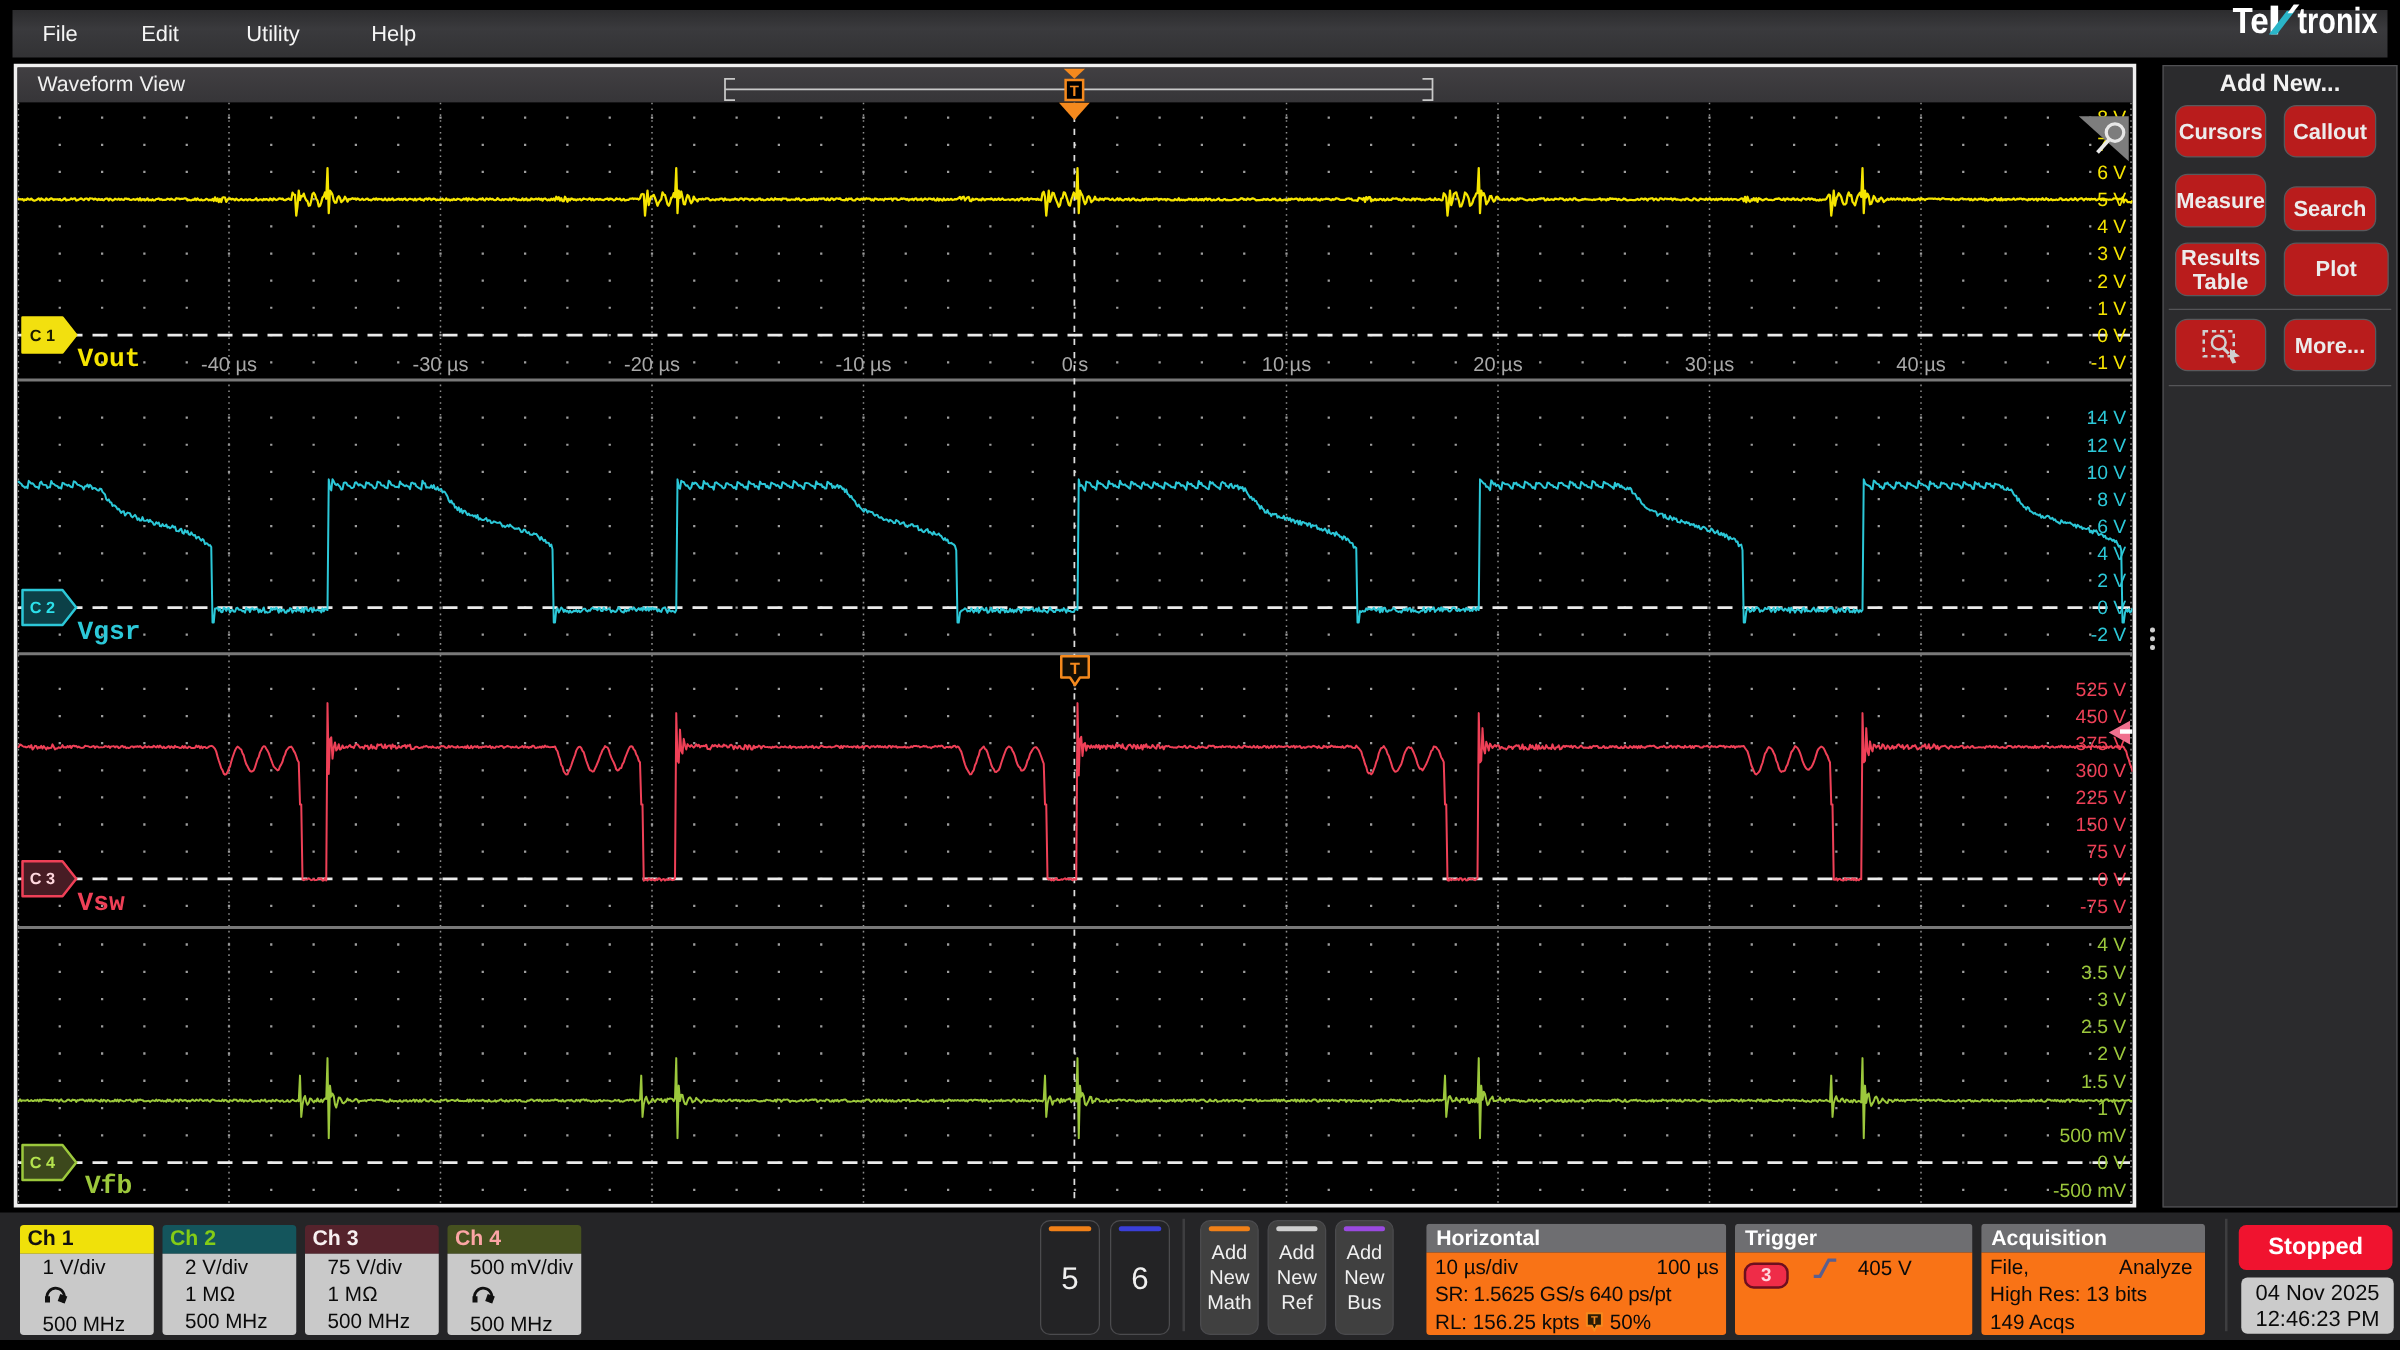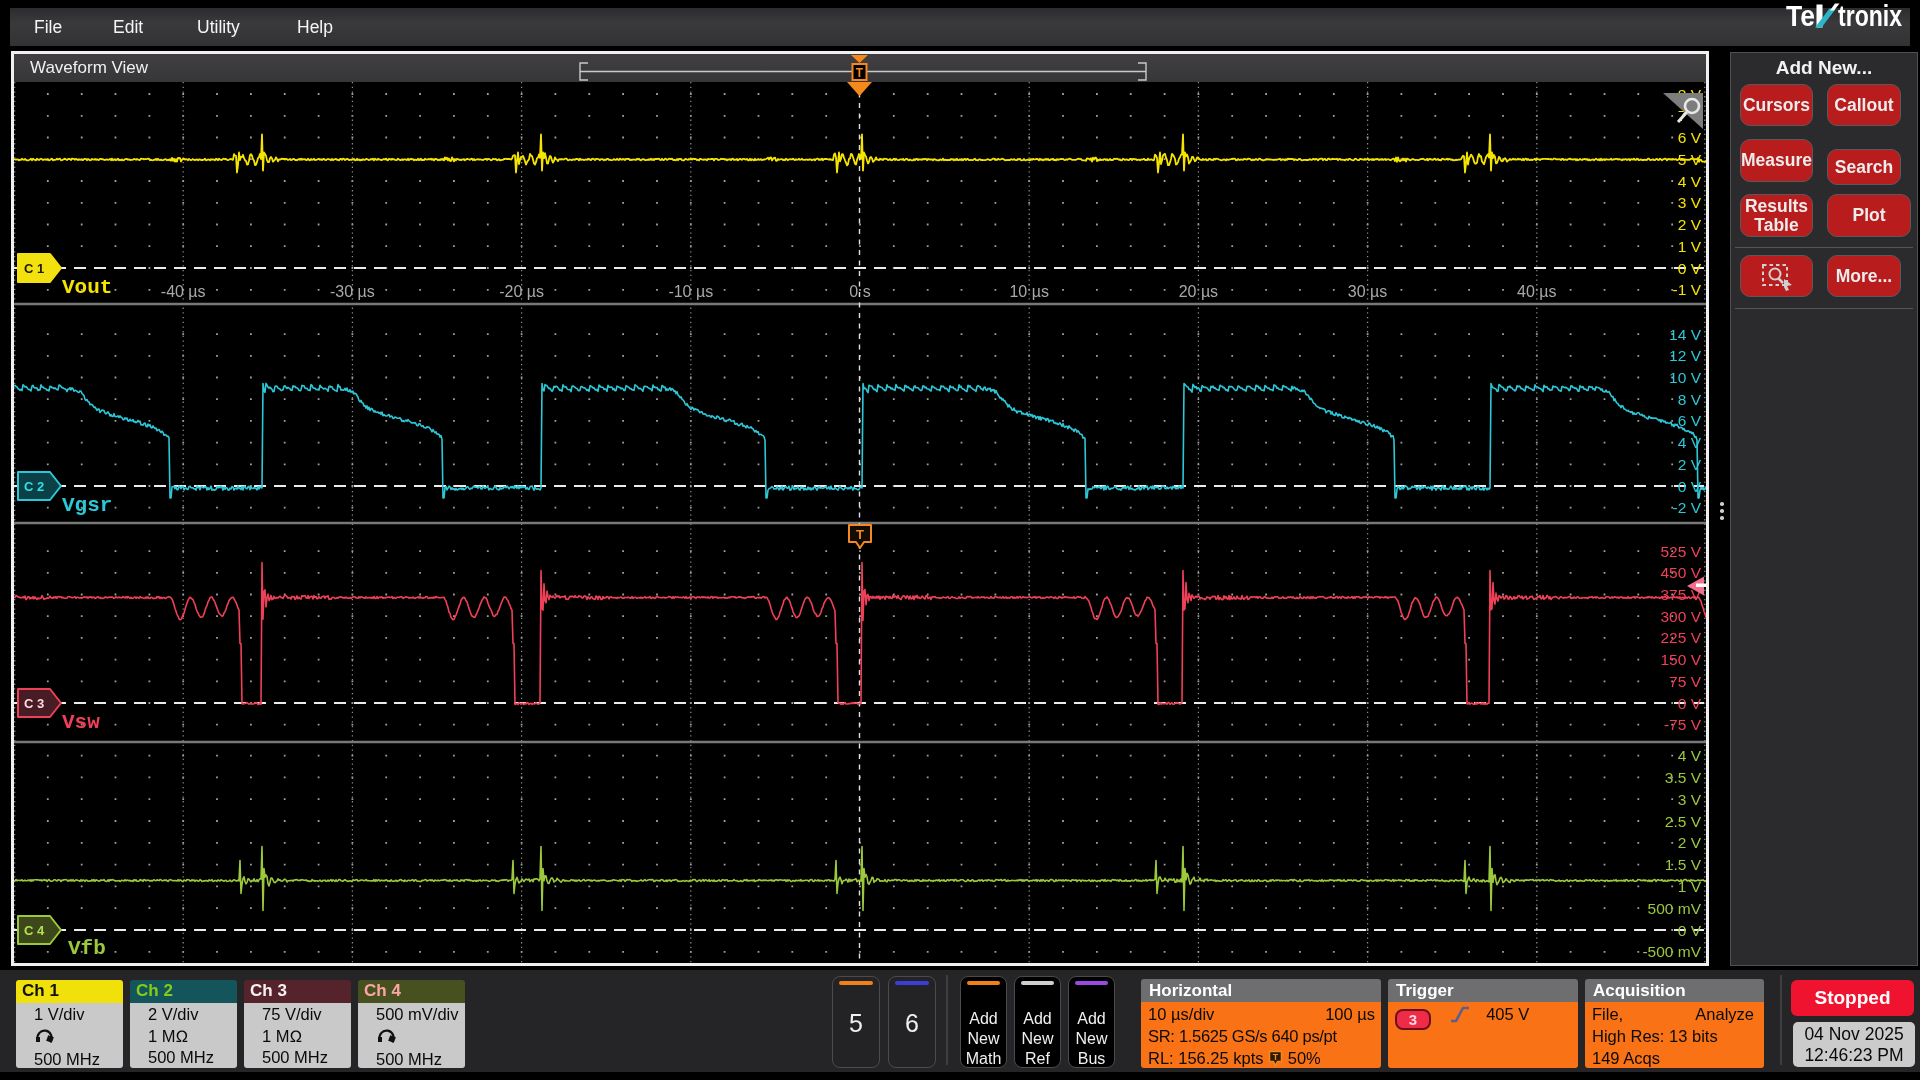--- a/index.html
+++ b/index.html
@@ -25,23 +25,23 @@
 .rsep { position:absolute; left:4px; width:178px; height:1px; background:#555558; }
 #bottombar { position:absolute; left:0; top:970px; width:1920px; height:102px; background:#252527; }
 .chbadge { position:absolute; top:10px; width:107px; height:88px; border-radius:4px; }
 .chhead { height:23px; border-radius:3px 3px 0 0; font-size:17px; font-weight:bold; padding:1px 0 0 6px; }
 .chbody { height:65px; border-radius:0 0 3px 3px; background:#c9c9c9; color:#0a0a0a;
   font-size:16.5px; line-height:21.5px; padding:1px 0 0 18px; }
 .numbox { position:absolute; top:6px; width:48px; height:92px; background:#232325;
   border:1px solid #4b4b4e; border-radius:8px; }
 .numbox .bar { position:absolute; left:6px; top:4px; width:34px; height:4px; border-radius:2px; }
 .numbox .n { position:absolute; width:100%; text-align:center; top:32px; color:#f0f0f0; font-size:25px; }
-.addbox { position:absolute; top:6px; width:47px; height:92px; background:#000000;
+.addbox { position:absolute; top:6px; width:47px; height:92px; background:#404040;
   border:1px solid #4b4b4e; border-radius:8px; color:#f0f0f0; font-size:16px;
-  text-align:center; line-height:20px; padding-top:32px; }
+  text-align:center; line-height:20px; padding-top:16px; }
 .addbox .bar { position:absolute; left:6px; top:4px; width:33px; height:4px; border-radius:2px; }
 .vdiv { position:absolute; top:5px; width:2px; height:90px; background:#3e3e40; }
 .infpanel { position:absolute; top:9px; height:89px; border-radius:3px; overflow:hidden; }
 .infhead { height:23px; background:#6e6e71; color:#fff; font-size:17px; font-weight:bold; padding:0 0 0 8px; line-height:23px; }
 .infbody { background:#f97316; color:#0a0a0a; font-size:16.5px; line-height:22px; padding:1px 6px 0 7px; height:66px; }
 #stopped { position:absolute; left:1791px; top:10px; width:123px; height:36px; background:#f0132f;
   border-radius:6px; color:#fff; font-weight:bold; font-size:19px; text-align:center; line-height:36px; }
 #datetime { position:absolute; left:1793px; top:52px; width:122px; height:45px; background:#cbcbcb;
   border-radius:5px; color:#0a0a0a; font-size:17.5px; text-align:center; line-height:21px; padding-top:2px; }
 </style></head><body>

